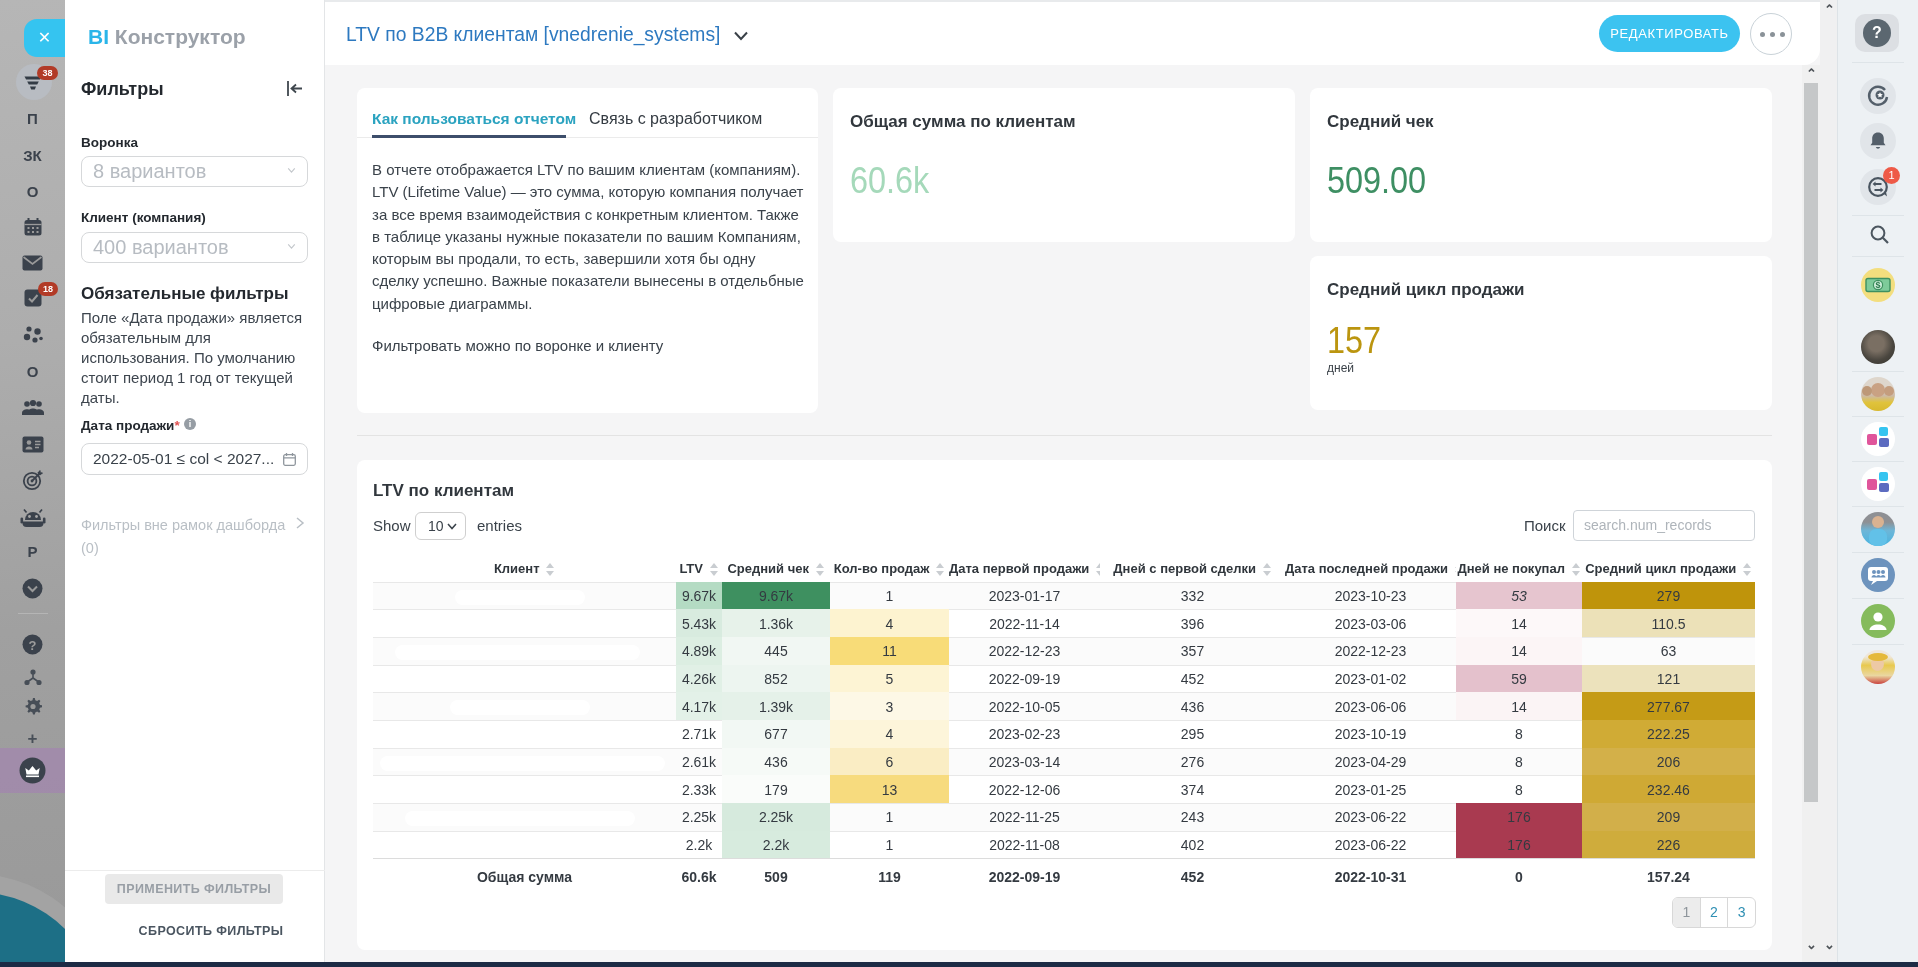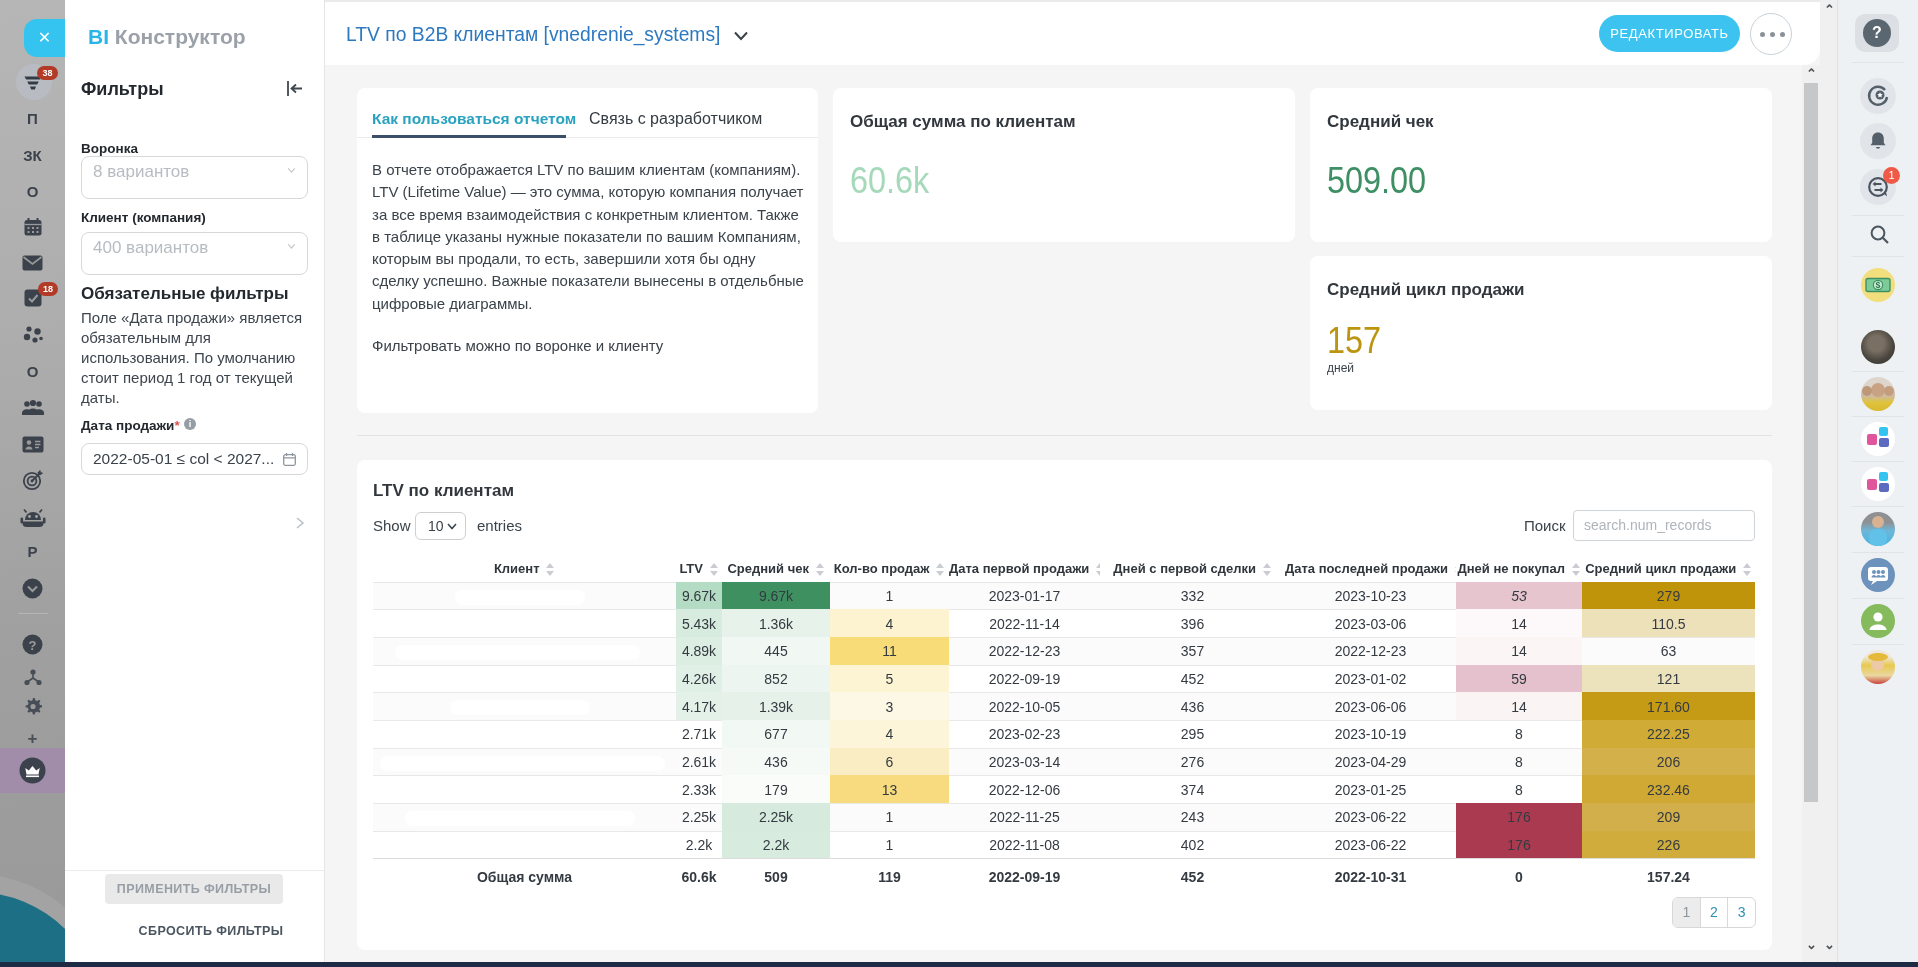--- a/index.html
+++ b/index.html
@@ -13,22 +13,22 @@
   #lsb .ic { position:absolute; left:0; width:65px; text-align:center; color:#3b424c; }
   #lsb .txt { font-weight:bold; font-size:15px; }
   .graycirc { position:absolute; border-radius:50%; background:#a3a3a3; }
   .tealcirc { position:absolute; border-radius:50%; background:#1d6f86; }
   .badge { position:absolute; background:#b23b27; color:#fff; border-radius:8px;
     font-size:9px; font-weight:bold; line-height:14px; text-align:center; }
 
   
   #fp { left:65px; top:0; width:260px; height:967px; background:#fff; border-right:1px solid #e3e5e7; }
   #fp .lbl { font-weight:bold; font-size:13.5px; color:#23282e; }
-  .selbox { position:absolute; left:16px; width:227px; height:43px; border:1px solid #d6d8da;
-    border-radius:8px; background:#fff; font-size:17px; color:#b7bcc2; line-height:29px; padding-left:11px; }
+  .selbox { position:absolute; left:16px; width:227px; height:31px; border:1px solid #d6d8da;
+    border-radius:8px; background:#fff; font-size:20px; color:#b7bcc2; line-height:29px; padding-left:11px; }
   .selbox .chev { position:absolute; right:11px; top:9px; width:9px; height:9px; }
 
   
   #mainhead { left:325px; top:0; width:1495px; height:65px; background:#fff; border-top:2px solid #e8eaec;
     border-radius:0 0 16px 0; }
   #content { left:325px; top:65px; width:1477px; height:897px; background:#f5f5f6; }
   .card { position:absolute; background:#fff; border-radius:8px; }
   .cardtitle { font-weight:bold; font-size:17px; color:#31373d; }
 
   
@@ -166,21 +166,21 @@
   <div class="badge" style="left:37px; top:66px; width:21px; height:14px;">38</div>
   <div class="badge" style="left:38px; top:282px; width:20px; height:14px;">18</div>
 </div>
 
 <div id="fp" class="abs">
   <div class="abs" style="left:23px; top:25px; font-size:21px; font-weight:bold; color:#2ab5e9;">BI <span style="color:#9ba1a9;">Конструктор</span></div>
   <div class="abs" style="left:16px; top:79px; font-size:18px; font-weight:bold; color:#23282e;">Фильтры</div>
   <svg class="abs" style="left:221px; top:80px;" width="18" height="17" viewBox="0 0 18 17">
     <path d="M2 1 V16 M16 8.5 H6 M10 4.5 L5.5 8.5 L10 12.5" stroke="#3f474e" stroke-width="1.8" fill="none"></path>
   </svg>
-  <div class="abs lbl" style="left:16px; top:141px;">Воронка</div>
+  <div class="abs lbl" style="left:16px; top:135px;">Воронка</div>
   <div class="selbox" style="top:156px;">8 вариантов
     <svg class="chev" width="11" height="11" viewBox="0 0 11 11">
         <path d="M1.5 3 L5.5 7.5 L9.5 3" stroke="#c3c7cb" stroke-width="1.4" fill="none"></path>
       </svg>
   </div>
   <div class="abs lbl" style="left:16px; top:210px;">Клиент (компания)</div>
   <div class="selbox" style="top:232px;">400 вариантов
     <svg class="chev" width="11" height="11" viewBox="0 0 11 11">
         <path d="M1.5 3 L5.5 7.5 L9.5 3" stroke="#c3c7cb" stroke-width="1.4" fill="none"></path>
       </svg>
@@ -188,20 +188,21 @@
   <div class="abs" style="left:16px; top:284px; font-size:17px; font-weight:bold; color:#23282e;">Обязательные фильтры</div>
   <div class="abs" style="left:16px; top:308px; width:228px; font-size:15px; line-height:20px; color:#3d454e;">Поле «Дата продажи» является обязательным для использования. По умолчанию стоит период 1 год от текущей даты.</div>
   <div class="abs" style="left:16px; top:418px; font-size:13.5px; font-weight:bold; color:#23282e;">Дата продажи<span style="color:#e05252;">*</span></div>
   <div class="abs" style="left:119px; top:418px; width:12px; height:12px; border-radius:50%; background:#969da4; color:#fff; font-size:9px; font-weight:bold; text-align:center; line-height:12px;">i</div>
   <div class="selbox" style="top:443px; height:32px; line-height:30px; color:#3a424a; font-size:15.5px;">2022-05-01 ≤ col &lt; 2027...
     <svg style="position:absolute; right:11px; top:9px;" width="13" height="13" viewBox="0 0 13 13">
       <rect x="0.7" y="1.7" width="11.6" height="10.6" rx="1.5" fill="none" stroke="#8f969d" stroke-width="1.3"></rect>
       <path d="M0.7 4.8 H12.3 M3.5 0 V3 M9.5 0 V3" stroke="#8f969d" stroke-width="1.3"></path>
     </svg>
   </div>
+  <div class="abs" style="left:16px; top:514px; width:240px; font-size:14.5px; line-height:23px; color:#b9bfc5;">Фильтры вне рамок дашборда<br>(0)</div>
   <svg class="abs" style="left:230px; top:517px;" width="10" height="12" viewBox="0 0 10 12">
       <path d="M2 1 L8 6 L2 11" stroke="#b9bfc5" stroke-width="1.5" fill="none"></path>
     </svg>
   <div class="abs" style="left:0; top:870px; width:260px; border-top:1px solid #ececec;"></div>
   <div class="abs" style="left:40px; top:874px; width:178px; height:30px; background:#e9e9e9; border-radius:4px; color:#989ea5; font-size:12.5px; font-weight:bold; text-align:center; line-height:30px; letter-spacing:0.4px;">ПРИМЕНИТЬ ФИЛЬТРЫ</div>
   <div class="abs" style="left:0; top:924px; width:292px; text-align:center; color:#4a5560; font-size:12.5px; font-weight:bold; letter-spacing:0.4px;">СБРОСИТЬ ФИЛЬТРЫ</div>
 </div>
 
 <div id="mainhead" class="abs">
   <div class="abs" style="left:21px; top:22px; font-size:19.3px; color:#2d79c0;">LTV по B2B клиентам [vnedrenie_systems]</div>
@@ -323,21 +324,21 @@
           </tr>
         <tr>
             <td></td>
             <td style="background:#e3f1e8; border-top-color:#e3f1e8;">4.17k</td>
             <td style="background:#e5f1e9; border-top-color:#e5f1e9;">1.39k</td>
             <td style="background:#fdf8e6; border-top-color:#fdf8e6;">3</td>
             <td>2022-10-05</td>
             <td>436</td>
             <td>2023-06-06</td>
             <td style="background:#fbf4f5; border-top-color:#fbf4f5;">14</td>
-            <td style="background:#c59b16; border-top-color:#c59b16;">171.60</td>
+            <td style="background:#c59b16; border-top-color:#c59b16;">277.67</td>
           </tr>
         <tr>
             <td></td>
             <td>2.71k</td>
             <td style="background:#f2f8f4; border-top-color:#f2f8f4;">677</td>
             <td style="background:#fdf5da; border-top-color:#fdf5da;">4</td>
             <td>2023-02-23</td>
             <td>295</td>
             <td>2023-10-19</td>
             <td>8</td>

